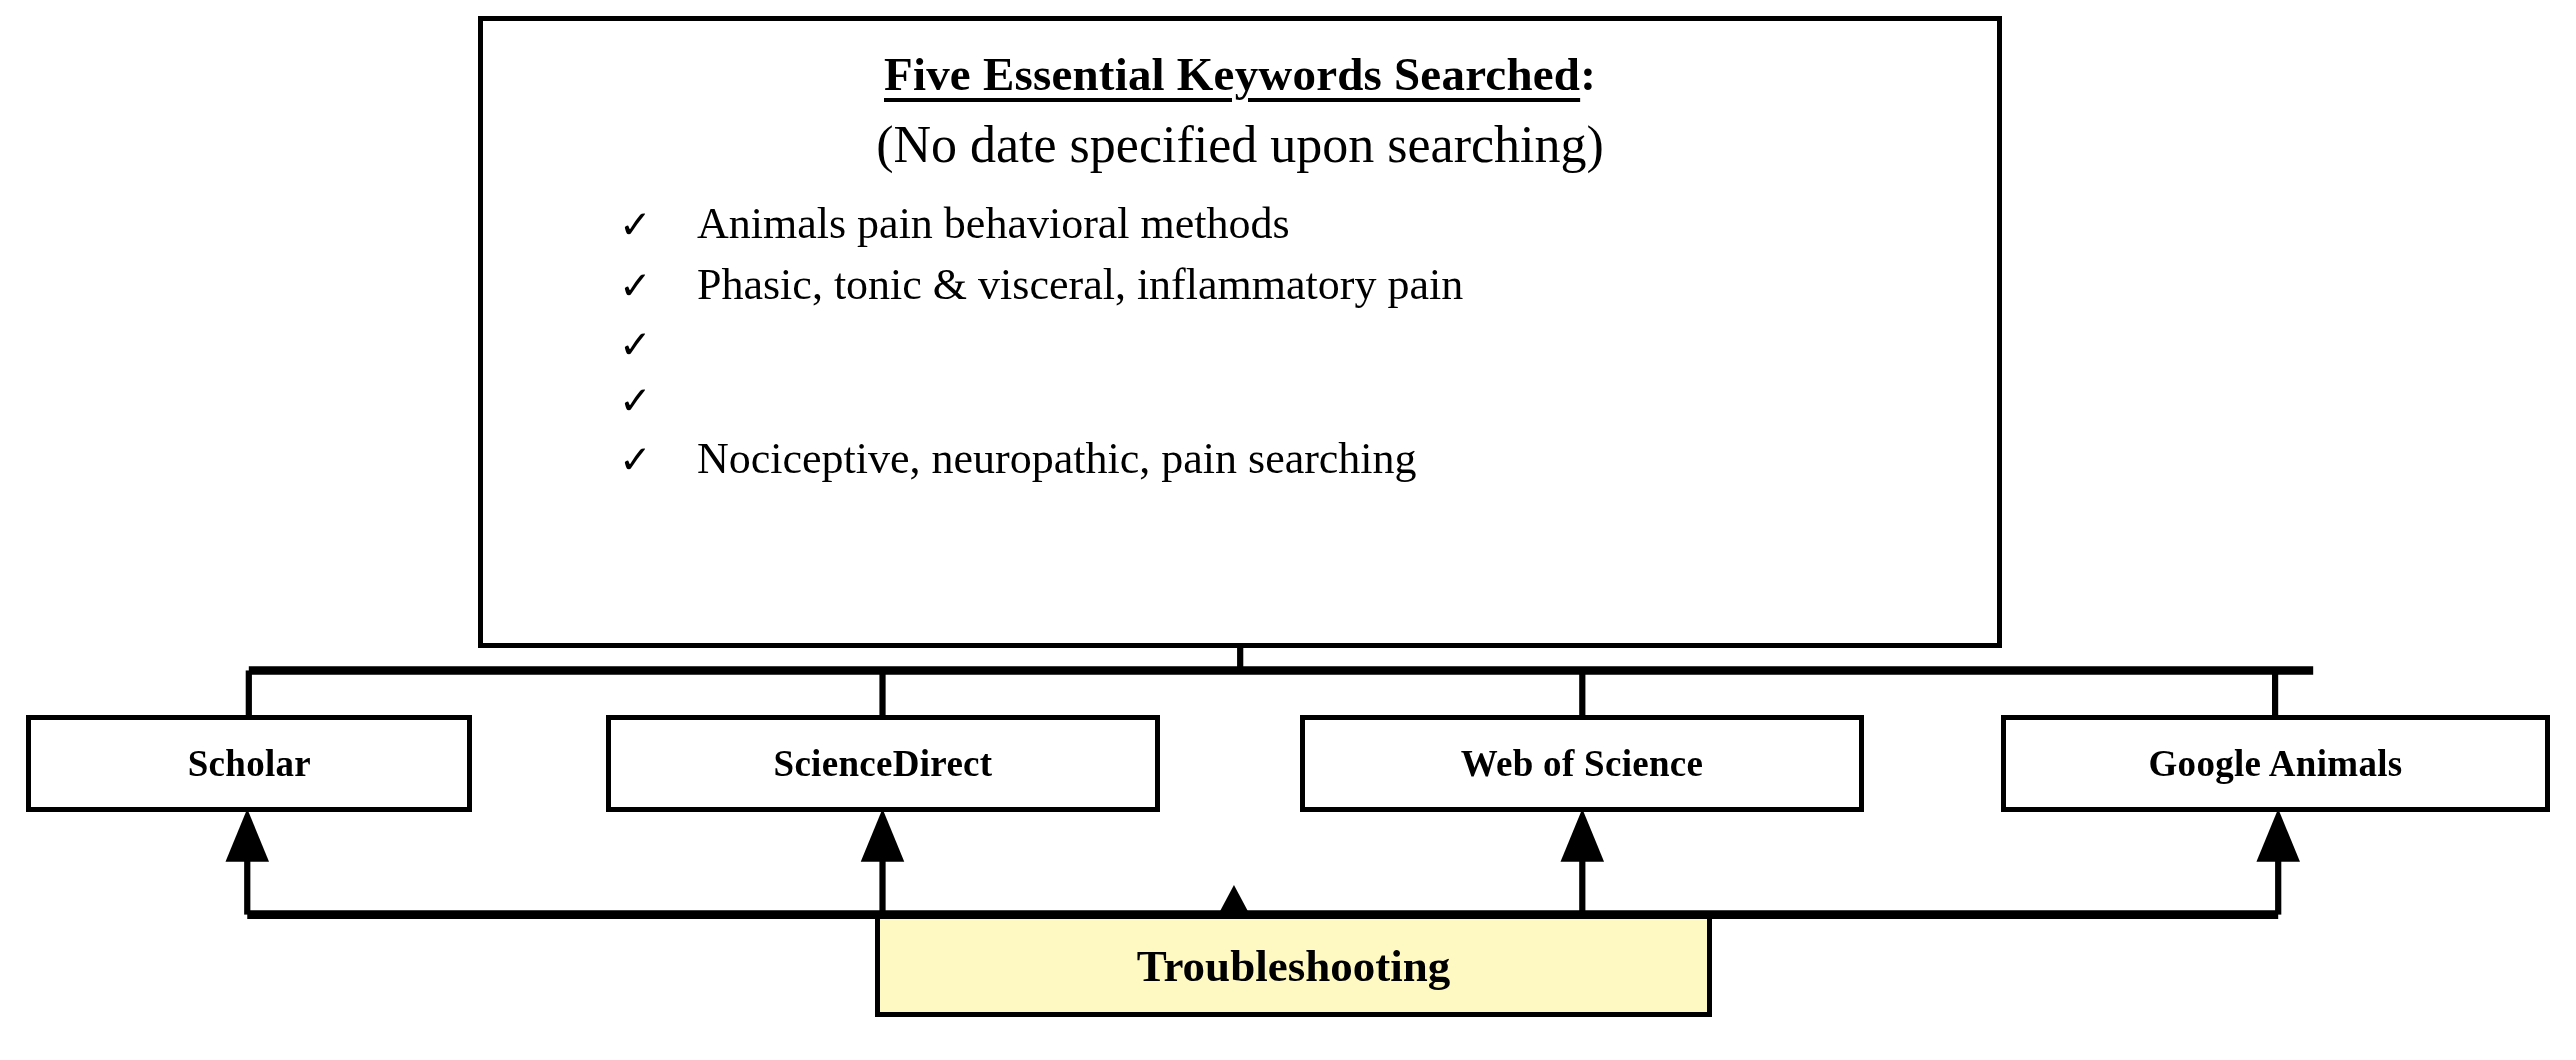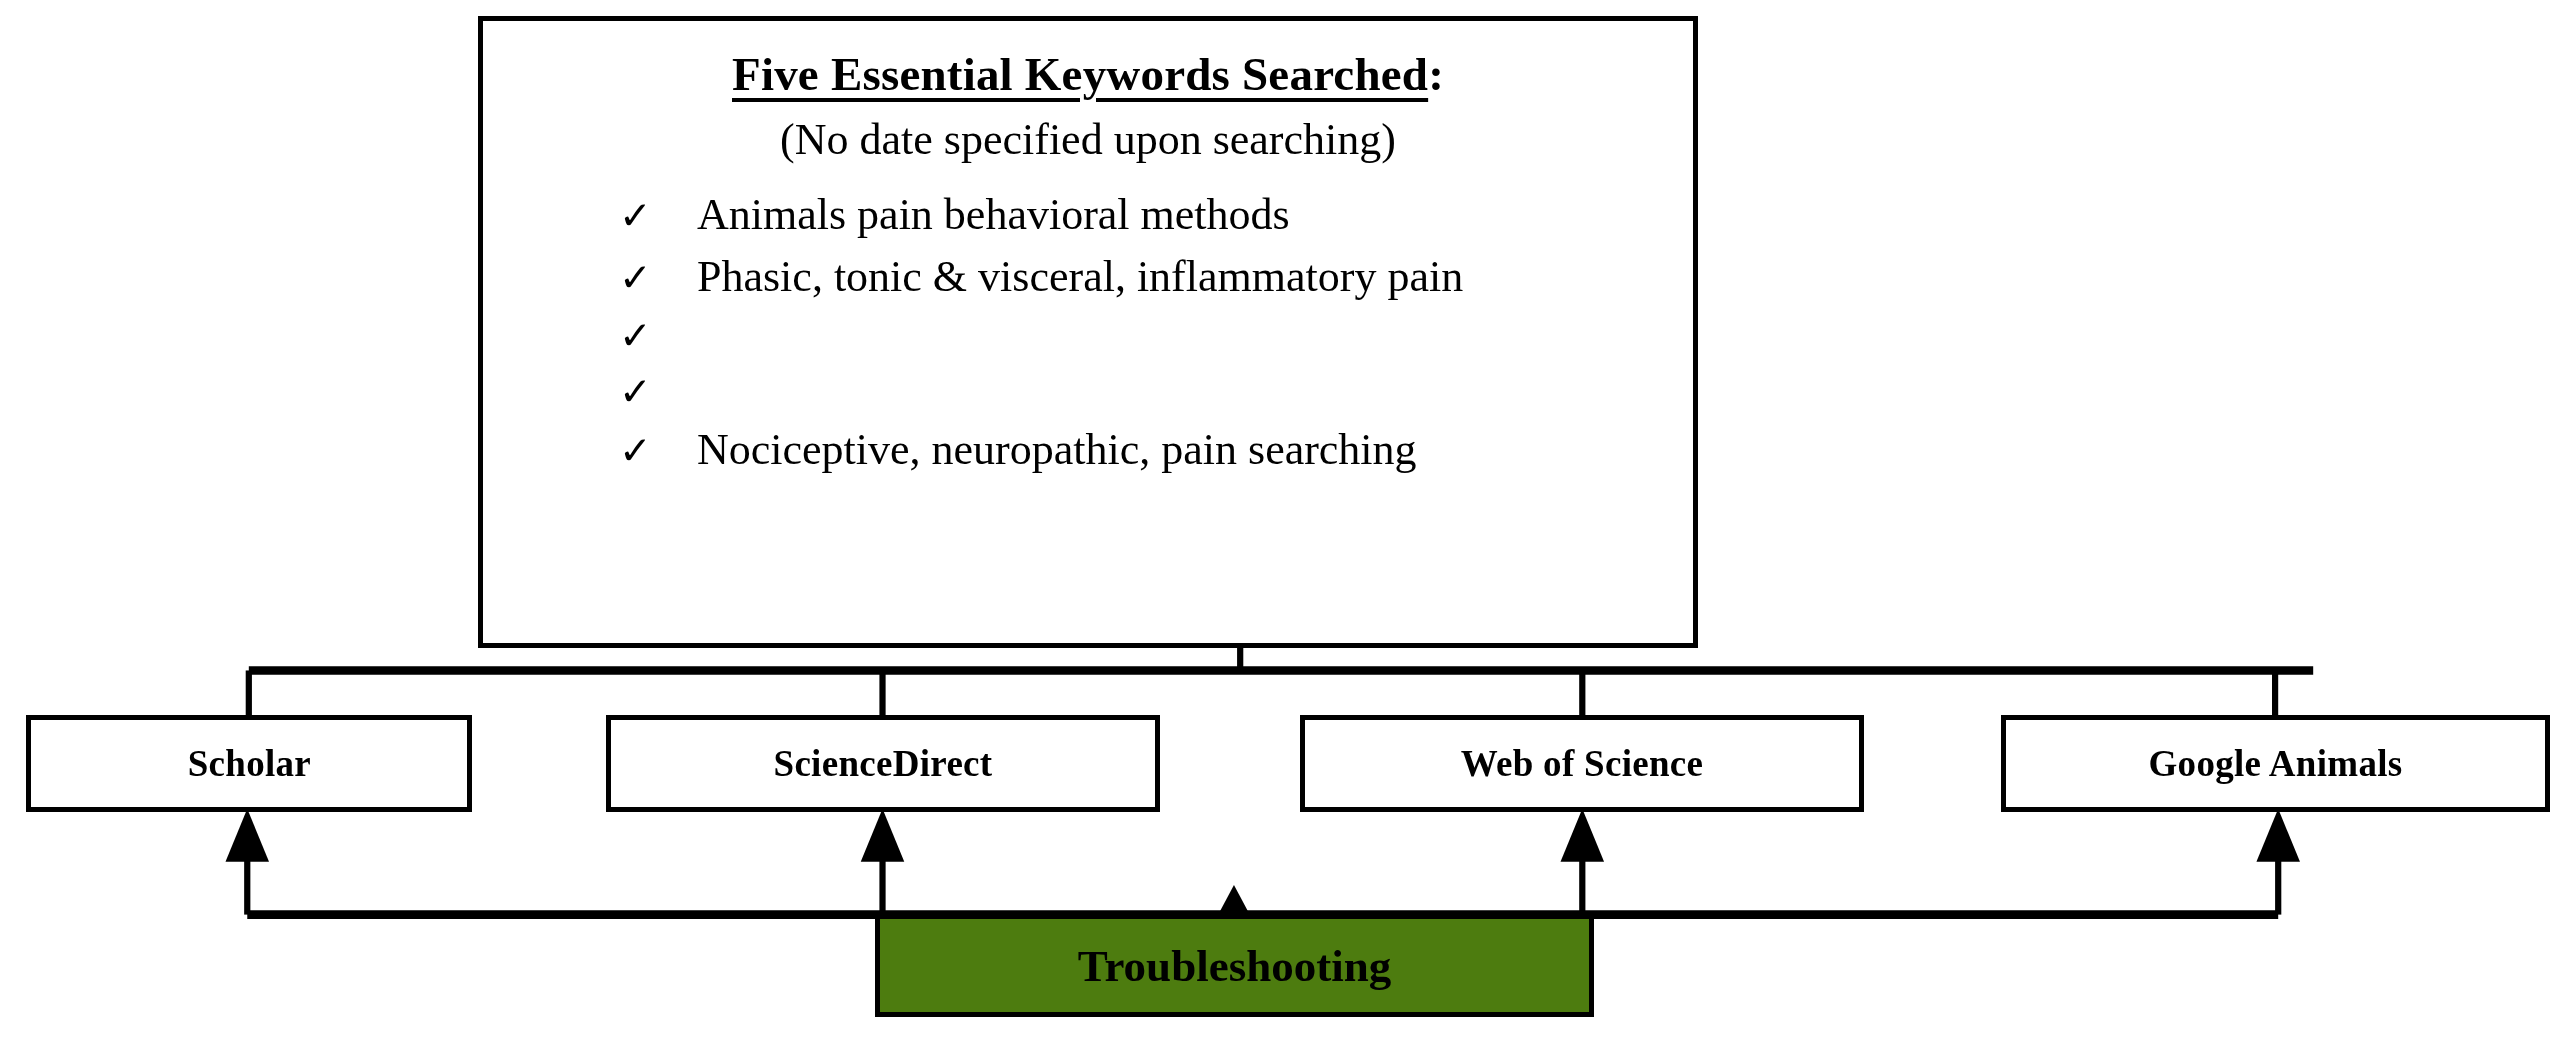--- a/index.html
+++ b/index.html
@@ -19,21 +19,21 @@
     height: 1061px;
     background: #ffffff;
     overflow: hidden;
   }
 
   
   .keywords-panel {
     position: absolute;
     left: 478px;
     top: 15.6px;
-    width: 1220px;
+    width: 1524px;
     height: 632px;
     box-sizing: border-box;
     border: 5.4px solid #000000;
     background: #ffffff;
   }
 
   .kw-title {
     text-align: center;
     font-size: 47px;
     font-weight: bold;
@@ -41,21 +41,21 @@
     line-height: 1.08;
     letter-spacing: 0.2px;
   }
   .kw-title .u {
     text-decoration: underline;
     text-decoration-thickness: 3.9px;
     text-underline-offset: 7.8px;
   }
   .kw-subtitle {
     text-align: center;
-    font-size: 44px;
+    font-size: 52px;
     font-weight: normal;
     margin-top: 17px;
     line-height: 1.1;
   }
 
   .kw-list {
     margin: 20px 0 0 0;
     padding: 0;
     list-style: none;
   }
@@ -102,25 +102,25 @@
   .db-0 { left: 26.4px;   width: 446px; }
   .db-1 { left: 606px;  width: 554px; }
   .db-2 { left: 1300px; width: 564px; }
   .db-3 { left: 2001px; width: 549px; }
 
   
   .ts-box {
     position: absolute;
     left: 875px;
     top: 914px;
-    width: 719px;
+    width: 837px;
     height: 103px;
     box-sizing: border-box;
     border: 5.4px solid #000000;
-    background: #4d7c0f;
+    background: #fef9c3;
     display: flex;
     align-items: center;
     justify-content: center;
   }
   .ts-label {
     font-size: 45px;
     font-weight: bold;
     white-space: nowrap;
   }
 

